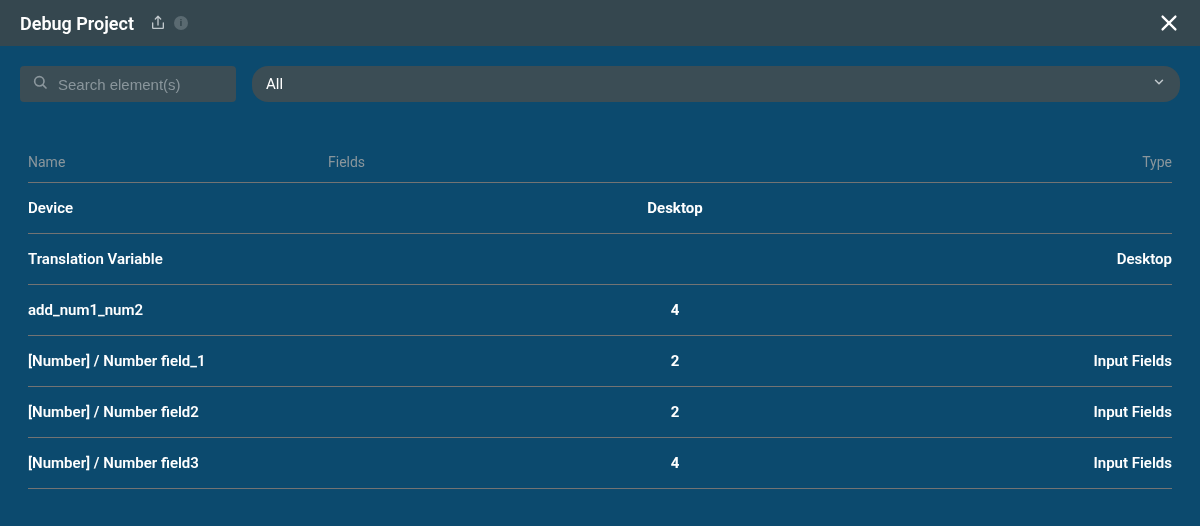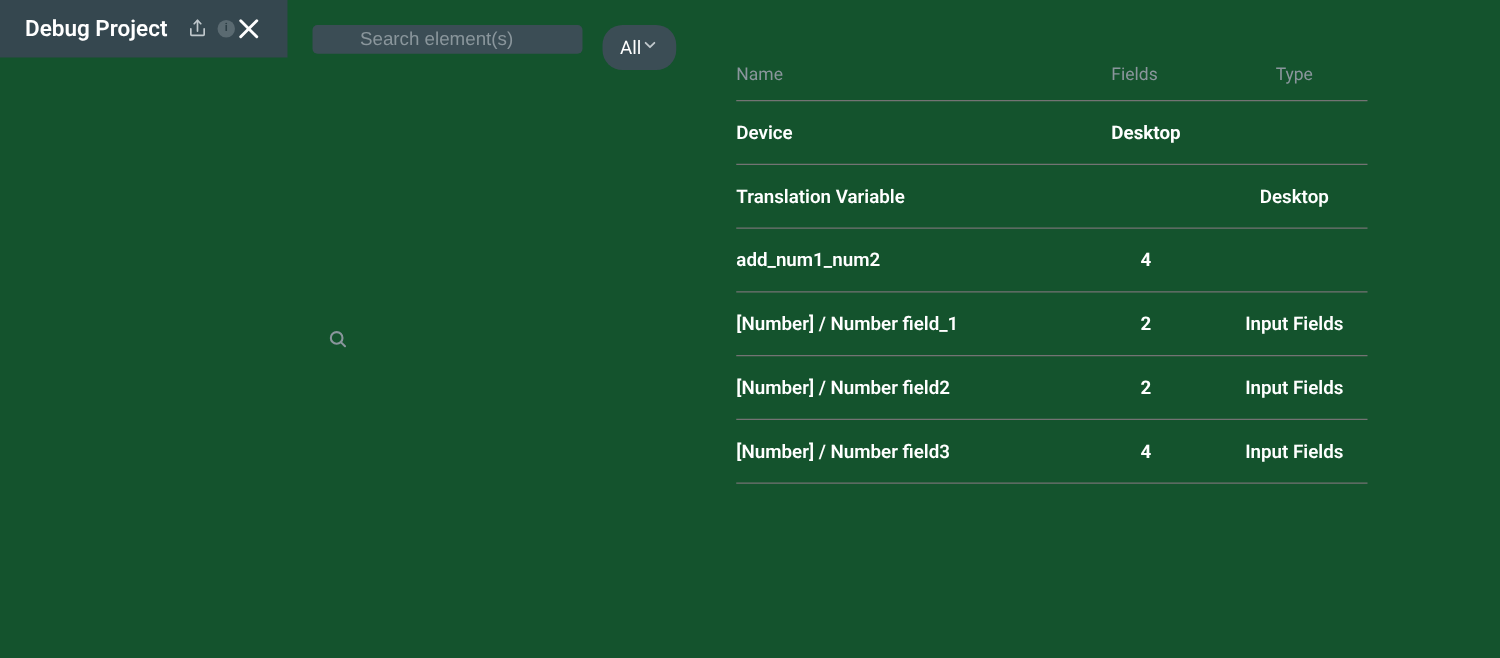--- a/index.html
+++ b/index.html
@@ -7,23 +7,23 @@
       font-family: -apple-system, BlinkMacSystemFont, "Segoe UI", Roboto, "Helvetica Neue", Arial, sans-serif;
       background: #2c3e45;
       color: #ffffff;
       width: 1200px;
       height: 526px;
       overflow: hidden;
     }
     .panel {
       width: 100%;
       height: 100%;
-      background: #14532d;
-      display: flex;
-      flex-direction: row;
+      background: #0c4a6e;
+      display: flex;
+      flex-direction: column;
     }
     .header {
       background: #35474f;
       display: flex;
       align-items: center;
       padding: 10px 20px;
       height: 46px;
     }
     .header-title {
       font-size: 18px;
@@ -68,21 +68,21 @@
     .search-icon {
       position: absolute;
       left: 12px;
       top: 50%;
       transform: translateY(-50%);
       color: #8a969c;
       pointer-events: none;
     }
     .search-input {
       width: 100%;
-      height: 23px;
+      height: 36px;
       background: #3b4d55;
       border: none;
       border-radius: 4px;
       padding: 0 12px 0 38px;
       color: #ffffff;
       font-size: 15px;
       outline: none;
     }
     .search-input::placeholder { color: #8a969c; }
     .dropdown {
@@ -111,21 +111,21 @@
       border-bottom: 1px solid #737373;
     }
     .thead {
       padding: 12px 0;
     }
     .th {
       color: #8a969c;
       font-size: 14px;
       font-weight: 400;
     }
-    .th.type, .td.type { text-align: center; margin-left: 32px; }
+    .th.type, .td.type { text-align: right; margin-left: 32px; }
     .trow {
       padding: 16px 0;
     }
     .td {
       font-size: 15px;
       font-weight: 600;
       color: #ffffff;
     }
     .td.value {
       font-weight: 700;

